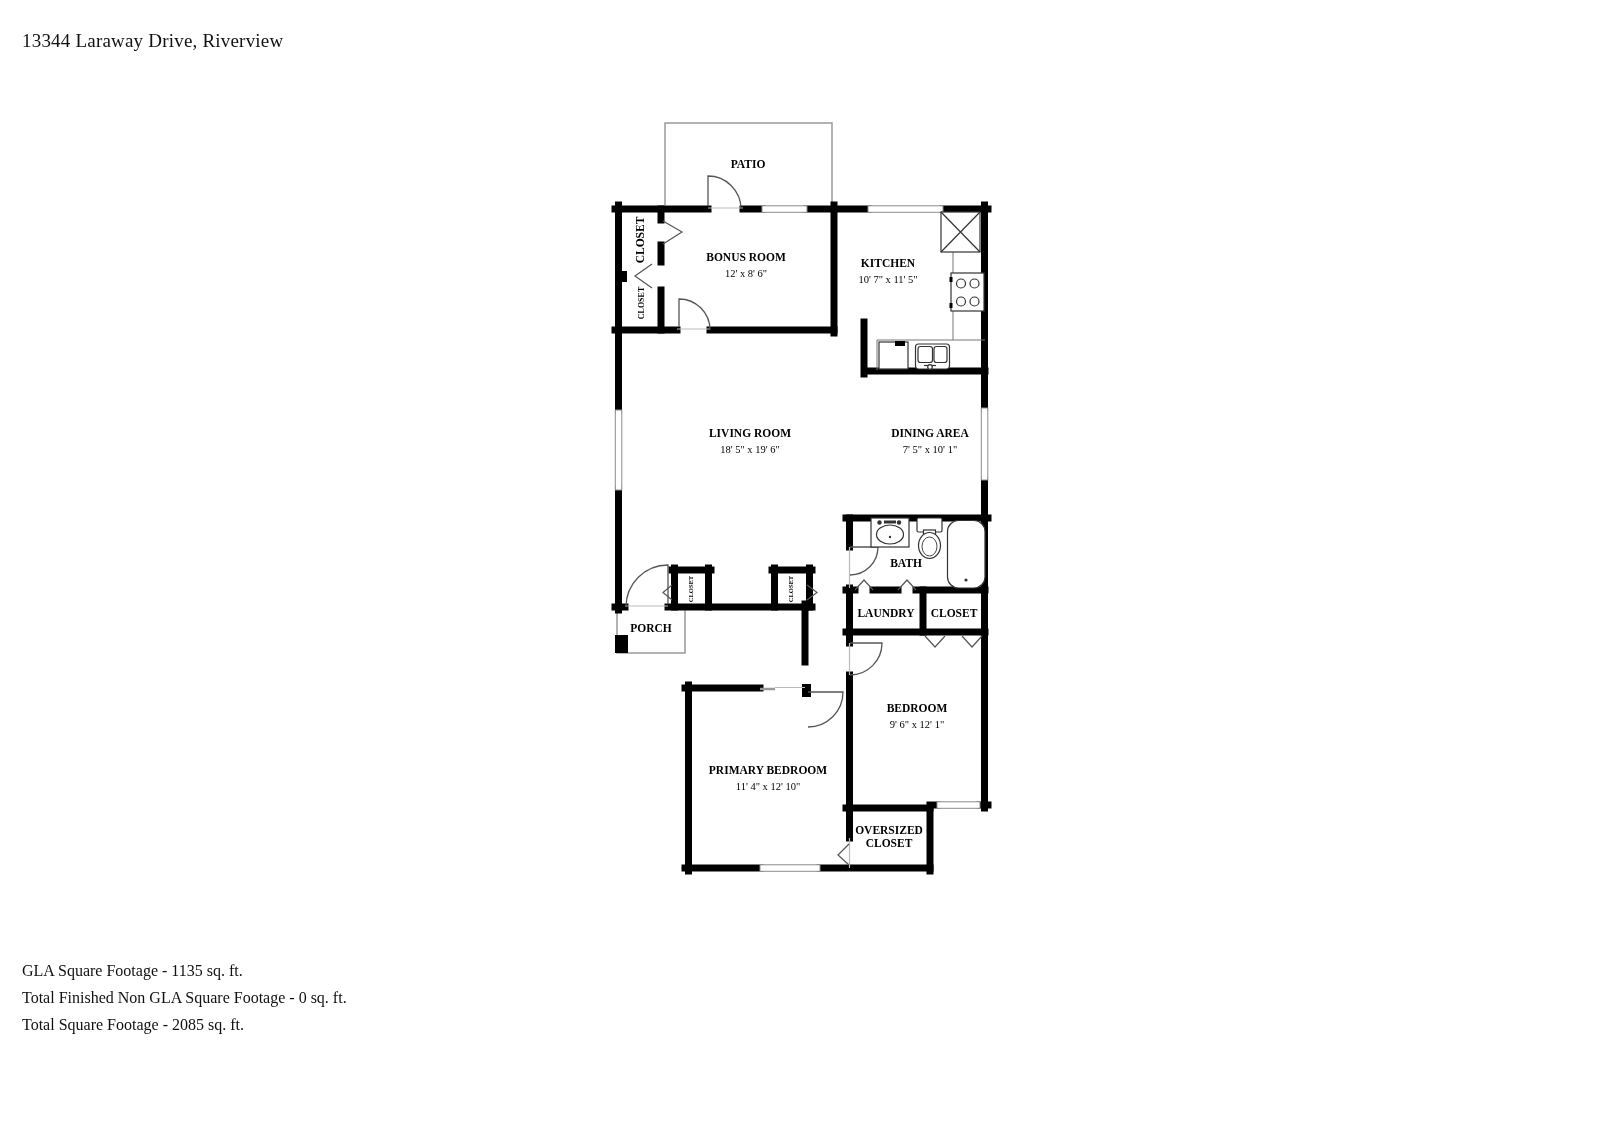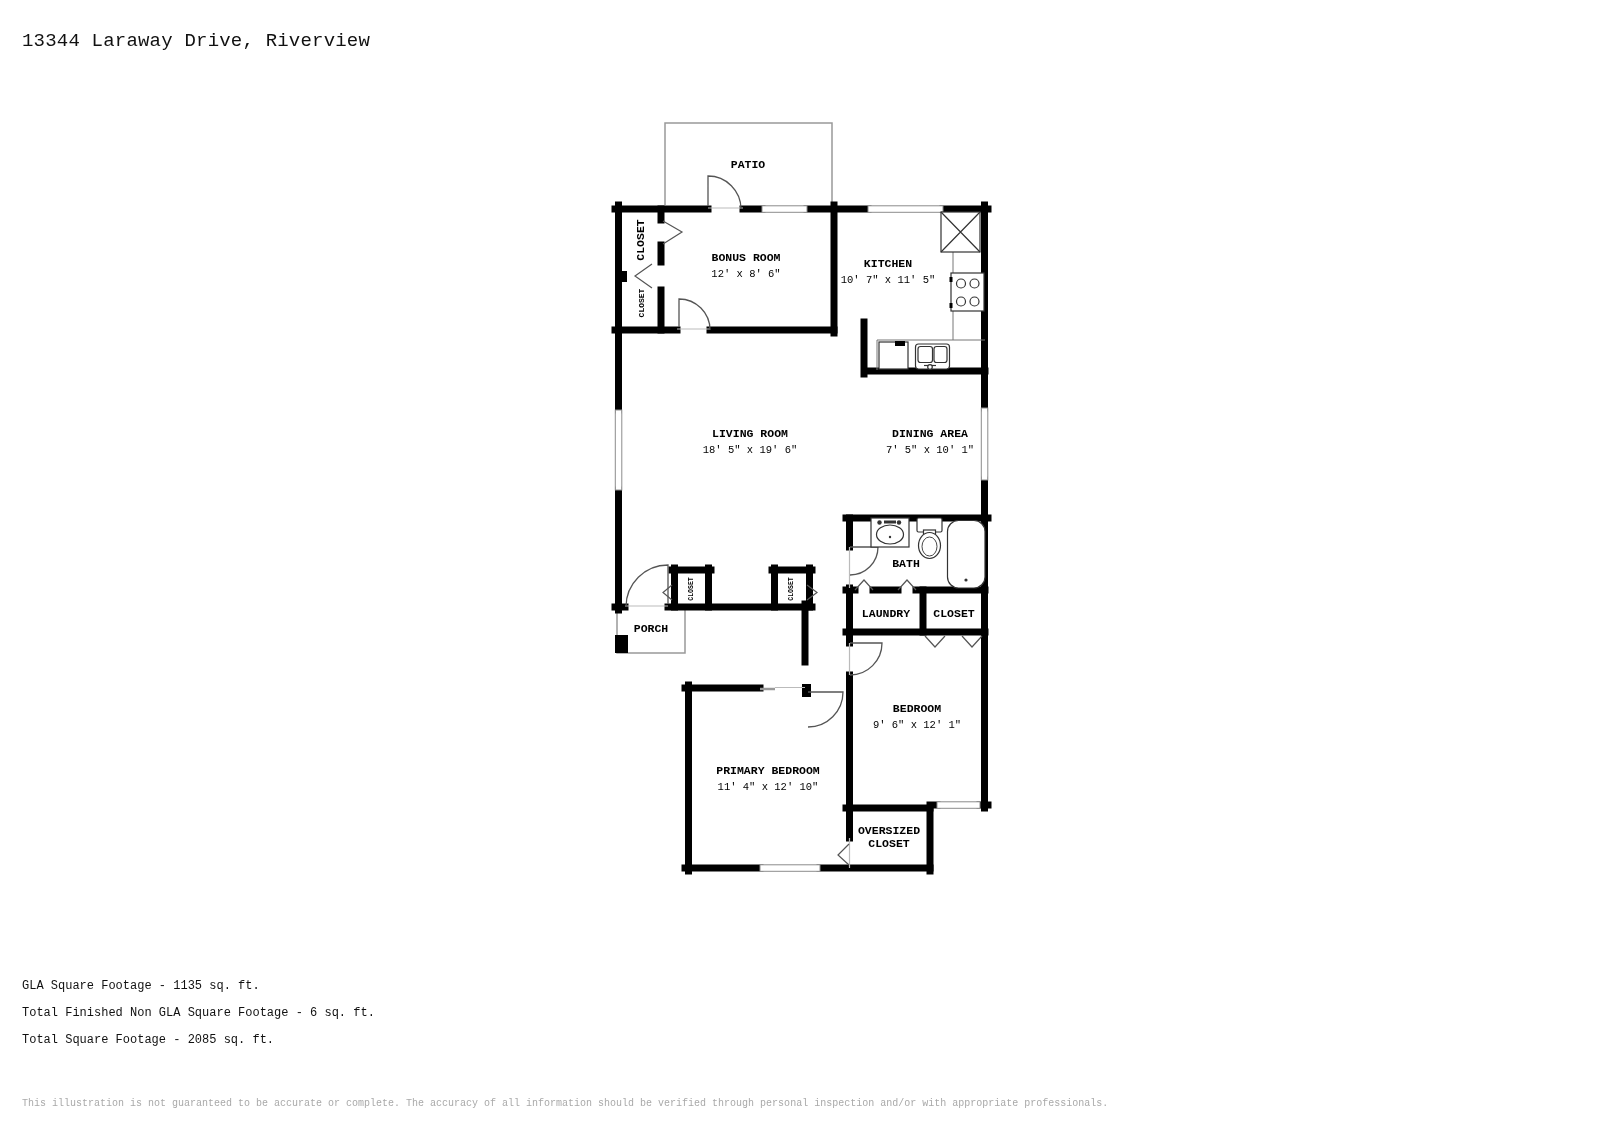--- a/index.html
+++ b/index.html
@@ -1,20 +1,20 @@
 <!DOCTYPE html>
 <html><head>
 <meta charset="utf-8">
 <style>
   html,body{margin:0;padding:0;background:#fff;}
   .page{position:relative;width:1344px;height:1132px;background:#fff;overflow:hidden;
-        font-family:Liberation Mono, monospace;color:#111;}
+        font-family:Liberation Serif, serif;color:#111;}
   .title{position:absolute;left:22px;top:30px;font-size:19px;letter-spacing:.2px;}
   .floorplan-svg{position:absolute;left:0;top:0;}
-  .footer{position:absolute;left:22px;top:957px;font-size:12px;line-height:27px;margin-top:16px;}
+  .footer{position:absolute;left:22px;top:957px;font-size:16px;line-height:27px;}
   .disc{position:absolute;left:22px;color:#a9a9a9;font-size:10px;}
   .disc1{top:1080px;}
   .disc2{top:1098px;}
   svg text{fill:#000;}
   .rname{font-size:11.5px;font-weight:bold;}
   .rdims{font-size:10.5px;}
   .vlab{font-weight:bold;}
 </style>
 </head>
 <body>
@@ -158,19 +158,18 @@
       <text class="rdims" x="917" y="728">9' 6" x 12' 1"</text>
       <text class="rname" x="768" y="774">PRIMARY BEDROOM</text>
       <text class="rdims" x="768" y="790">11' 4" x 12' 10"</text>
       <text class="rname" font-size="10" x="889" y="834">OVERSIZED</text>
       <text class="rname" font-size="10" x="889" y="847">CLOSET</text>
     </g>
   </svg>
 
   <div class="footer">
     <div>GLA Square Footage - 1135 sq. ft.</div>
-    <div>Total Finished Non GLA Square Footage - 6 sq. ft.</div>
+    <div>Total Finished Non GLA Square Footage - 0 sq. ft.</div>
     <div>Total Square Footage - 2085 sq. ft.</div>
   </div>
 
-  <div class="disc disc2">This illustration is not guaranteed to be accurate or complete. The accuracy of all information should be verified through personal inspection and/or with appropriate professionals.</div>
 
 </div>
 
 </body></html>

